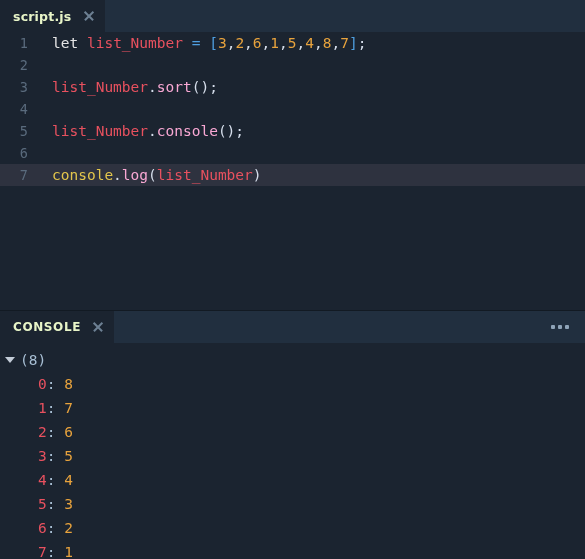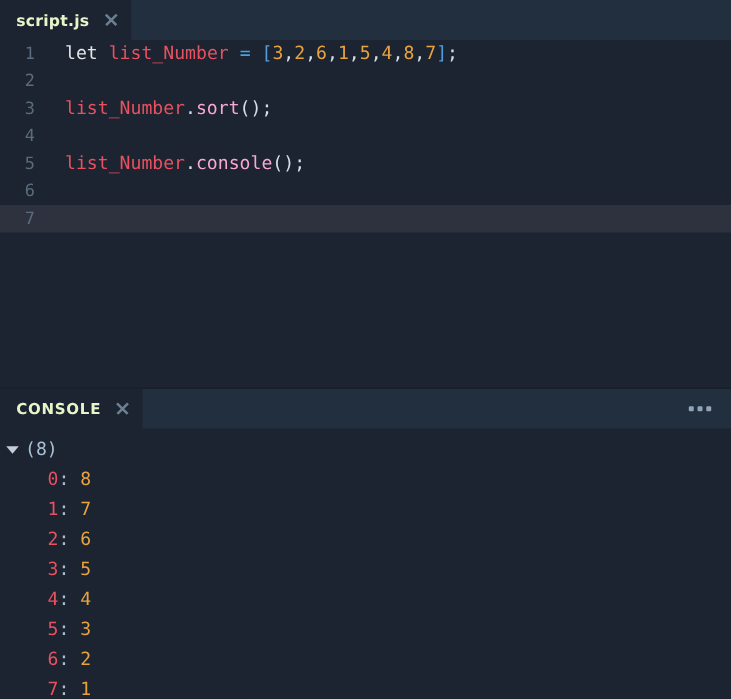--- a/index.html
+++ b/index.html
@@ -206,21 +206,21 @@
   </div>
 
   <div class="editor">
     <div id="code-lines">
         <div class="code-line"><span class="gutter">1</span><span class="code-text"><span class="t-kw">let</span><span class="t-pun"> </span><span class="t-var">list_Number</span><span class="t-pun"> </span><span class="t-op">=</span><span class="t-pun"> </span><span class="t-brk">[</span><span class="t-num">3</span><span class="t-pun">,</span><span class="t-num">2</span><span class="t-pun">,</span><span class="t-num">6</span><span class="t-pun">,</span><span class="t-num">1</span><span class="t-pun">,</span><span class="t-num">5</span><span class="t-pun">,</span><span class="t-num">4</span><span class="t-pun">,</span><span class="t-num">8</span><span class="t-pun">,</span><span class="t-num">7</span><span class="t-brk">]</span><span class="t-pun">;</span></span></div>
         <div class="code-line"><span class="gutter">2</span><span class="code-text"></span></div>
         <div class="code-line"><span class="gutter">3</span><span class="code-text"><span class="t-var">list_Number</span><span class="t-pun">.</span><span class="t-fn">sort</span><span class="t-pun">();</span></span></div>
         <div class="code-line"><span class="gutter">4</span><span class="code-text"></span></div>
         <div class="code-line"><span class="gutter">5</span><span class="code-text"><span class="t-var">list_Number</span><span class="t-pun">.</span><span class="t-fn">console</span><span class="t-pun">();</span></span></div>
         <div class="code-line"><span class="gutter">6</span><span class="code-text"></span></div>
-        <div class="code-line active"><span class="gutter">7</span></div>
+        <div class="code-line active"><span class="gutter">7</span><span class="code-text"><span class="t-obj">console</span><span class="t-pun">.</span><span class="t-fn">log</span><span class="t-pun">(</span><span class="t-var">list_Number</span><span class="t-pun">)</span></span></div>
       </div>
   </div>
 
   <div class="console-divider"></div>
   <div class="console-header">
     <div class="console-tab">
       <span class="console-tab-label">CONSOLE</span>
       <span class="tab-close"></span>
     </div>
     <div class="console-header-spacer"></div>

